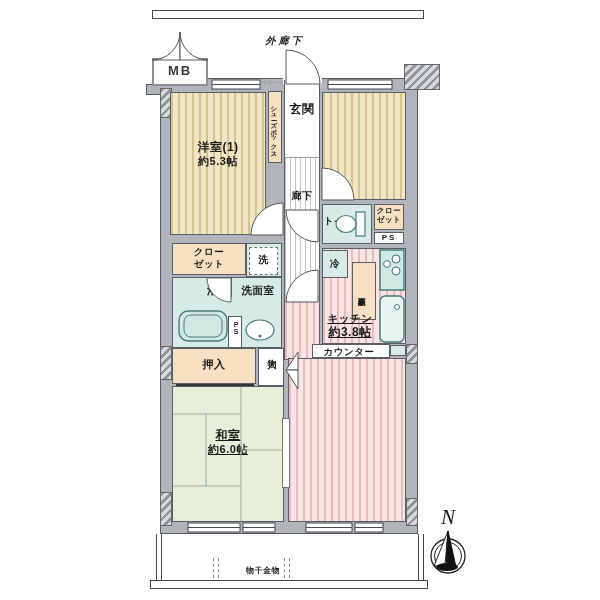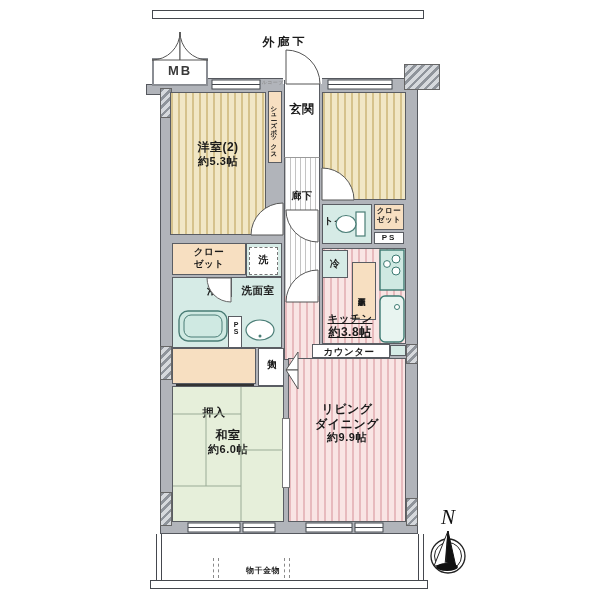--- a/index.html
+++ b/index.html
@@ -27,21 +27,21 @@
   svg.overlay{position:absolute;left:0;top:0;pointer-events:none;}
   .rail{position:absolute;box-sizing:border-box;background:#fff;border:1px solid #45484e;}
   .dashmark{position:absolute;width:4px;border-left:1px dashed #8a8a8a;border-right:1px dashed #8a8a8a;}
 </style>
 </head>
 <body>
 
 <div id="stage">
 
   <div class="rail" style="left:152px;top:10px;width:272px;height:9px;"></div>
-  <div class="lbl" style="left:230px;top:35px;width:110px;font-size:12px;letter-spacing:3px;">外廊下</div>
+  <div class="lbl" style="left:230px;top:35px;width:110px;font-size:10px;letter-spacing:3px;font-style:italic;">外廊下</div>
 
   <div class="wall" style="left:160px;top:78px;width:258px;height:456px;"></div>
   <div class="wall" style="left:146px;top:84px;width:24px;height:11px;border-right:none;"></div>
 
   <div class="hatch" style="left:404px;top:64px;width:36px;height:26px;"></div>
   <div class="hatch" style="left:160px;top:88px;width:12px;height:30px;"></div>
   <div class="hatch" style="left:160px;top:346px;width:12px;height:34px;"></div>
   <div class="hatch" style="left:160px;top:492px;width:12px;height:34px;"></div>
   <div class="hatch" style="left:406px;top:344px;width:12px;height:20px;"></div>
   <div class="hatch" style="left:406px;top:498px;width:12px;height:28px;"></div>
@@ -85,21 +85,21 @@
   <div class="dashmark" style="left:213px;top:558px;height:20px;"></div>
   <div class="dashmark" style="left:284px;top:558px;height:20px;"></div>
   <div class="lbl" style="left:222px;top:566px;width:58px;font-size:8px;font-weight:600;text-align:right;">物干金物</div>
 
   <div class="lbl" style="left:253px;top:79px;width:34px;font-size:5px;color:#888;font-weight:400;">アルコーブ</div>
   <div class="lbl" style="left:284px;top:102px;width:36px;font-size:12px;">玄関</div>
   <div class="lbl vtext" style="left:270px;top:96px;font-size:6.5px;height:64px;">シューズボックス</div>
   <div class="lbl" style="left:284px;top:190px;width:36px;font-size:10px;">廊下</div>
 
   <div class="lbl" style="left:170px;top:140px;width:96px;font-size:12px;">
-    <div>洋室(2)</div>
+    <div>洋室(1)</div>
     <div style="font-size:11px;">約5.3帖</div>
   </div>
 
   <div class="lbl" style="left:322px;top:215px;width:34px;font-size:9.5px;">トイレ</div>
   <div class="lbl" style="left:374px;top:206px;width:30px;font-size:7.5px;">
     <div>クロー</div>
     <div>ゼット</div>
   </div>
   <div class="lbl" style="left:374px;top:233px;width:30px;font-size:8px;letter-spacing:2px;">PS</div>
 
@@ -113,29 +113,24 @@
   <div class="lbl vtext" style="left:231px;top:321px;font-size:7px;">PS</div>
 
   <div class="lbl" style="left:322px;top:258px;width:26px;font-size:10px;">冷</div>
   <div class="lbl vtext" style="left:357px;top:268px;font-size:7.5px;height:48px;">床下収納</div>
   <div class="lbl" style="left:306px;top:312px;width:88px;font-size:10.5px;text-decoration:underline;">
     <div>キッチン</div>
     <div style="font-size:12px;text-align:center;">約3.8帖</div>
   </div>
   <div class="lbl" style="left:314px;top:346px;width:70px;font-size:9.5px;">カウンター</div>
 
-  <div class="lbl" style="left:288px;top:402px;width:118px;font-size:12px;">
-    <div>リビング</div>
-    <div>ダイニング</div>
-    <div style="font-size:11px;">約9.9帖</div>
-  </div>
-
-  <div class="lbl" style="left:172px;top:358px;width:84px;font-size:11px;margin-top:48px;">押入</div>
+
+  <div class="lbl" style="left:172px;top:358px;width:84px;font-size:11px;">押入</div>
   <div class="lbl vtext" style="left:266px;top:352px;font-size:9px;">物入</div>
-  <div class="lbl" style="left:172px;top:428px;width:112px;font-size:12px;">
+  <div class="lbl" style="left:172px;top:428px;width:112px;font-size:12px;text-decoration:underline;">
     <div>和室</div>
     <div style="font-size:11px;">約6.0帖</div>
   </div>
 
   <svg class="overlay" width="600" height="600" viewBox="0 0 600 600">
 
     <g fill="#fff" stroke="#555" stroke-width="1">
       <path d="M152,60 A28,28 0 0 0 180,32 L180,60 Z"></path>
       <path d="M208,60 A28,28 0 0 1 180,32 L180,60 Z"></path>
     </g>

